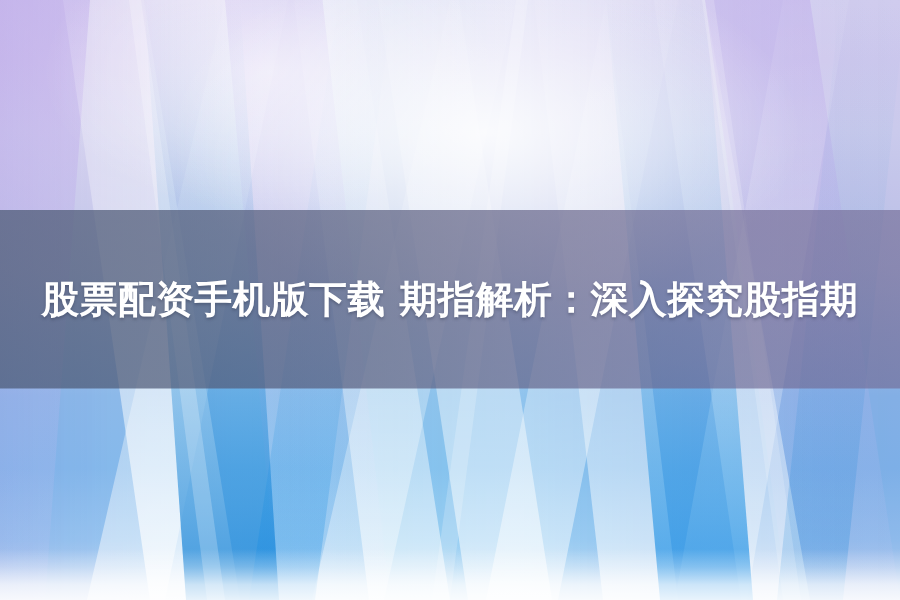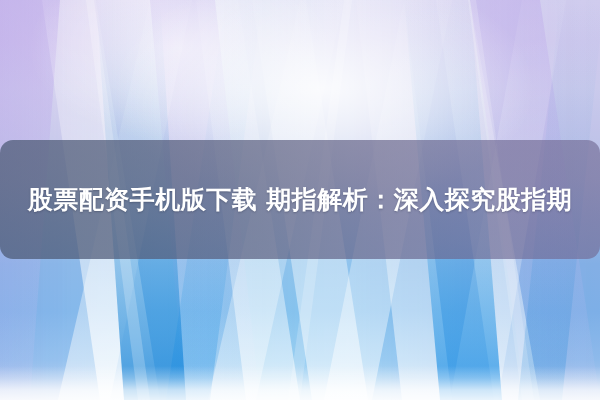--- a/index.html
+++ b/index.html
@@ -105,21 +105,20 @@
       rgba(74,88,115,0.72) 0%,
       rgba(79,90,119,0.72) 18%,
       rgba(88,93,125,0.70) 40%,
       rgba(100,98,136,0.68) 62%,
       rgba(110,104,146,0.66) 82%,
       rgba(115,108,150,0.66) 100%);
     display: flex;
     flex-direction: column;
     align-items: center;
     justify-content: center;
-    border-radius: 13px;
   }
 
   .title-line {
     color: #ffffff;
     font-weight: bold;
     font-size: 25px;
     line-height: 40px;
     letter-spacing: 0.5px;
     white-space: nowrap;
     text-align: center;

